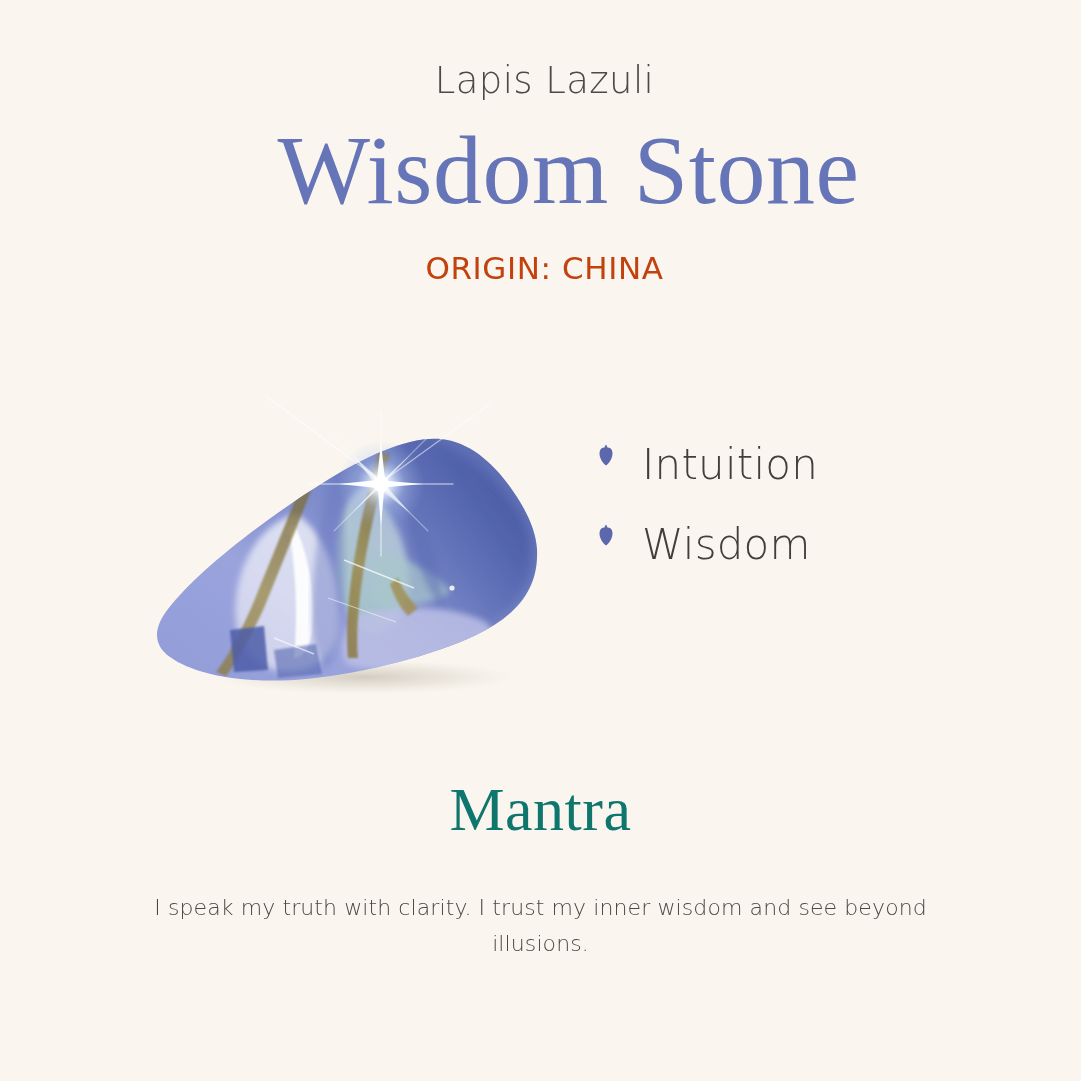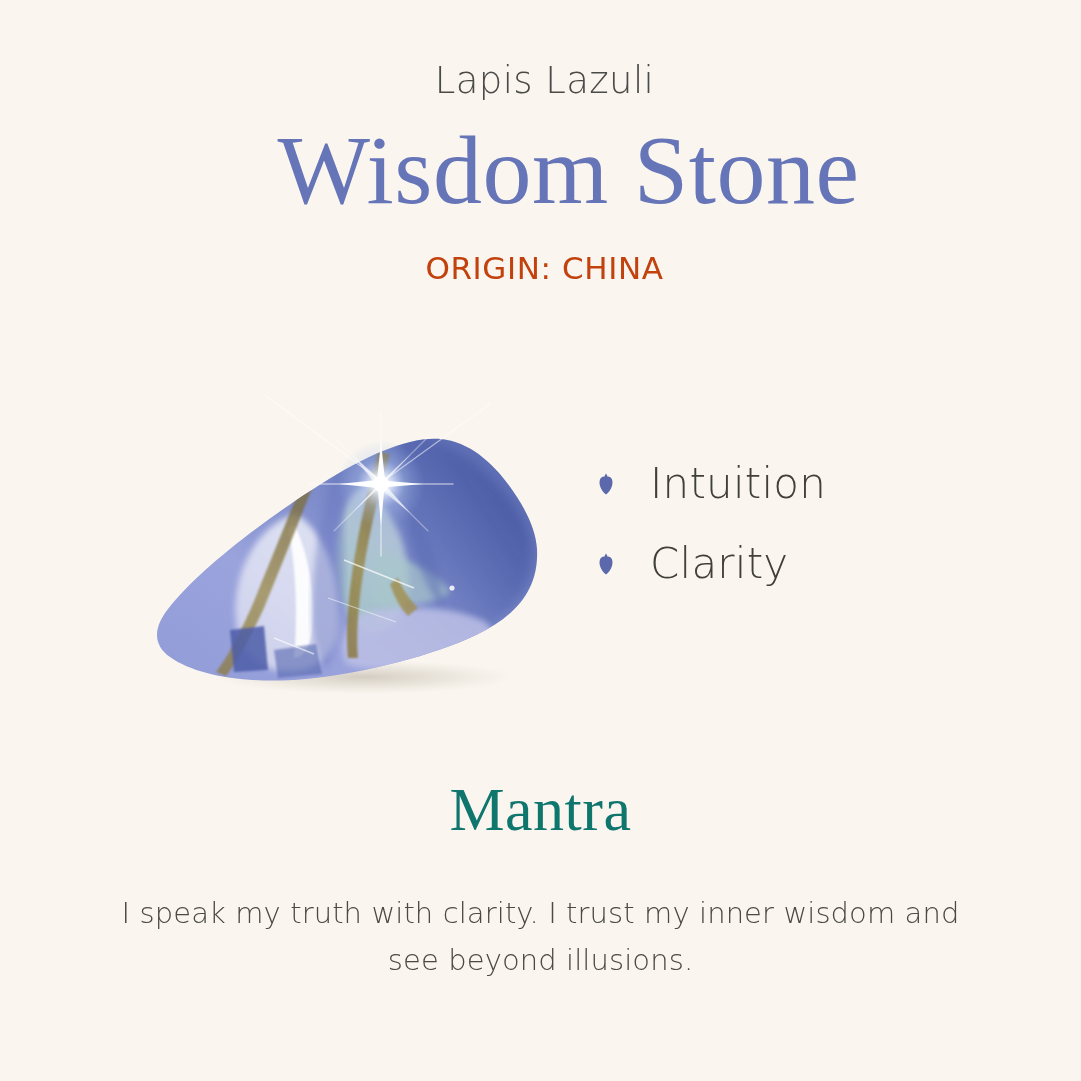--- a/index.html
+++ b/index.html
@@ -67,23 +67,23 @@
 
   
   .props {
     position:absolute;
     left:598px;
     top:52px;
     width:320px;
   }
   .prop-row {
     display:flex;
-    align-items:center;
+    align-items:flex-start;
     height:80px;
-    gap:36px;
+    gap:28px;
   }
   .bullet-icon { flex:0 0 auto; width:16px; height:22px; display:block; }
   .prop-label {
     font-family:"DejaVu Sans", sans-serif;
     font-weight:300;
     font-size:42px;
     color:#403f3c;
     line-height:1;
     letter-spacing:0.2px;
   }
@@ -94,21 +94,21 @@
     font-family:Liberation Serif, serif;
     font-weight:400;
     font-size:62px;
     color:#0f766e;
     line-height:1;
     letter-spacing:0.5px;
   }
   .mantra-body {
     font-family:"DejaVu Sans", sans-serif;
     font-weight:300;
-    font-size:29px;
+    font-size:22px;
     color:#4a4944;
     line-height:1.62;
     margin-top:50px;
     padding:0 118px;
     letter-spacing:0.1px;
   }
 </style>
 </head>
 <body>
 
@@ -265,21 +265,21 @@
       </div>
 
 
       <div class="prop-row">
         <svg class="bullet-icon" viewBox="0 0 16 22">
           <path d="M8 0.5 C9 2 9.2 2.6 9.4 3.4 C11.6 3.2 13.2 4.4 14 6.4
                    C14.9 8.7 14.6 12 13.2 14.9 C11.9 17.8 10.2 19.8 8 21.4
                    C5.8 19.8 4.1 17.8 2.8 14.9 C1.4 12 1.1 8.7 2 6.4
                    C2.8 4.4 4.4 3.2 6.6 3.4 C6.8 2.6 7 2 8 0.5 Z" fill="#5b68ac"></path>
         </svg>
-        <span class="prop-label">Clarity</span>
+        <span class="prop-label">Wisdom</span>
       </div>
 
     </div>
   </div>
 
   <div class="mantra">
     <div class="mantra-heading">Mantra</div>
     <div class="mantra-body">I speak my truth with clarity. I trust my inner wisdom and see beyond illusions.</div>
   </div>
 

